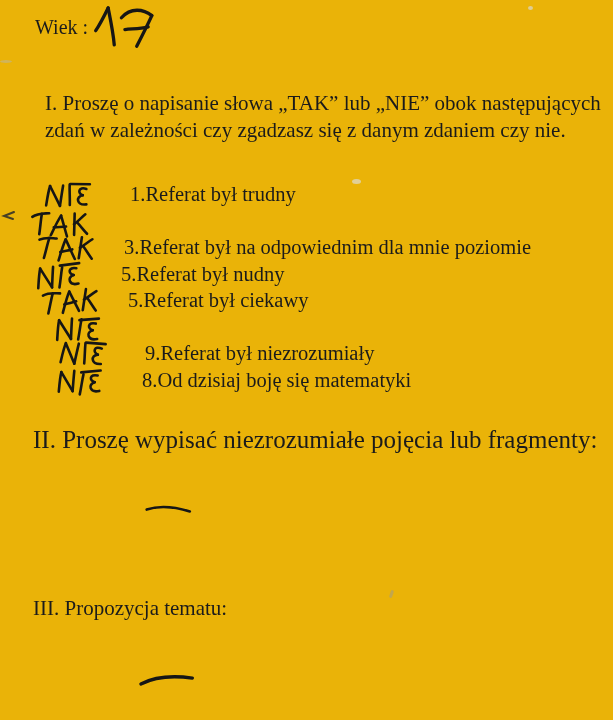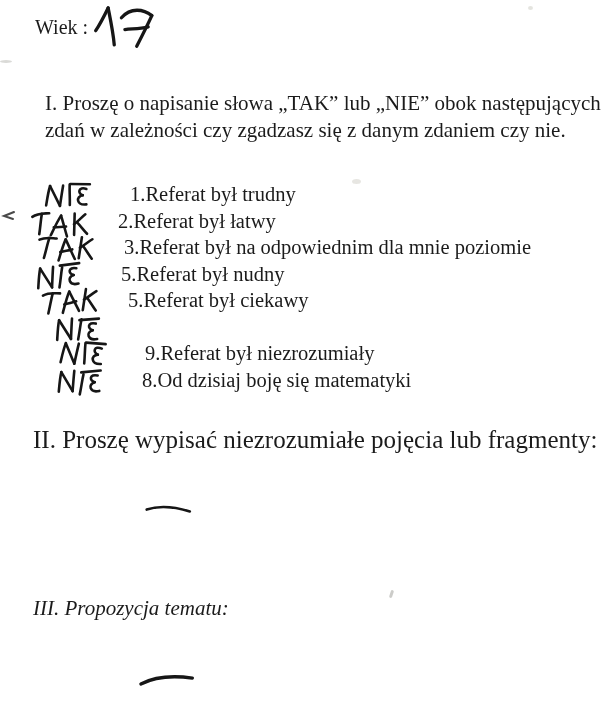--- a/index.html
+++ b/index.html
@@ -1,27 +1,27 @@
 <!DOCTYPE html>
 <html><head>
 <meta charset="utf-8">
 <style>
   html,body{margin:0;padding:0;background:#888;}
   .page{
     position:relative;width:613px;height:720px;margin:0 auto;
-    background:#ffffff;color:#1b1b1b;
+    background:#eab308;color:#1b1b1b;
     font-family:"Liberation Serif", serif;
     overflow:hidden;
   }
   .abs{position:absolute;}
   
   .age-row{left:35px;top:16px;font-size:20px;}
   .intro{left:33px;top:78px;width:565px;font-size:21px;line-height:27px;margin:12px;}
   .heading2{left:33px;top:426px;width:565px;font-size:25px;margin:0;font-weight:normal;}
-  .heading3{left:33px;top:596px;width:400px;font-size:21px;margin:0;font-weight:normal;font-style:italic;}
+  .heading3{left:33px;top:596px;width:400px;font-size:21px;margin:0;font-weight:normal;}
   
   .list{left:32px;top:183px;width:575px;}
   .lrow{display:flex;align-items:flex-start;height:26.5px;}
   .ans{width:86px;display:flex;align-items:center;flex:0 0 86px;}
   .lrow:nth-child(1) .ans{padding-left:12px;transform:rotate(-2deg);}
   .lrow:nth-child(2) .ans{padding-left:0px;transform:rotate(-1deg);}
   .lrow:nth-child(3) .ans{padding-left:6px;transform:rotate(-1deg);}
   .lrow:nth-child(4) .ans{padding-left:3px;}
   .lrow:nth-child(5) .ans{padding-left:10px;transform:rotate(-2deg);}
   .lrow:nth-child(6) .ans{padding-left:22px;transform:rotate(1deg);}
@@ -88,21 +88,20 @@
             <path d="M2,29C6,19 9,11 13,4" fill="none" stroke="#161616" stroke-width="3.2" stroke-linecap="round" stroke-linejoin="round"></path>
             <path d="M13,4C16,12 19,21 22,29" fill="none" stroke="#161616" stroke-width="3.2" stroke-linecap="round" stroke-linejoin="round"></path>
             <path d="M5,19C10,18 15,18 20,17" fill="none" stroke="#161616" stroke-width="3.2" stroke-linecap="round" stroke-linejoin="round"></path>
           </svg>
           <svg viewBox="0 0 22 32" width="17.875" height="26" style="overflow: visible; transform: rotate(-4deg) translateY(1px);">
             <path d="M8,3C7,12 6,20 5,29" fill="none" stroke="#161616" stroke-width="3.2" stroke-linecap="round" stroke-linejoin="round"></path>
             <path d="M21,5C15,9 11,13 6,16" fill="none" stroke="#161616" stroke-width="3.2" stroke-linecap="round" stroke-linejoin="round"></path>
             <path d="M10,14C14,19 17,24 21,29" fill="none" stroke="#161616" stroke-width="3.2" stroke-linecap="round" stroke-linejoin="round"></path>
           </svg>
         </span>
-      <span class="itext">2.Referat był łatwy</span>
     </div>
     <div class="lrow">
       <span class="ans hand">
           <svg viewBox="0 0 22 32" width="17.875" height="26" style="overflow: visible; transform: rotate(5deg) translateY(-2px);">
             <path d="M1,7C8,3 14,4 22,4" fill="none" stroke="#161616" stroke-width="3.2" stroke-linecap="round" stroke-linejoin="round"></path>
             <path d="M13,4C11,12 10,20 8,29" fill="none" stroke="#161616" stroke-width="3.2" stroke-linecap="round" stroke-linejoin="round"></path>
           </svg>
           <svg viewBox="0 0 23 32" width="18.6875" height="26" style="overflow: visible; transform: rotate(-4deg) translateY(0px);">
             <path d="M2,29C6,19 9,11 13,4" fill="none" stroke="#161616" stroke-width="3.2" stroke-linecap="round" stroke-linejoin="round"></path>
             <path d="M13,4C16,12 19,21 22,29" fill="none" stroke="#161616" stroke-width="3.2" stroke-linecap="round" stroke-linejoin="round"></path>

